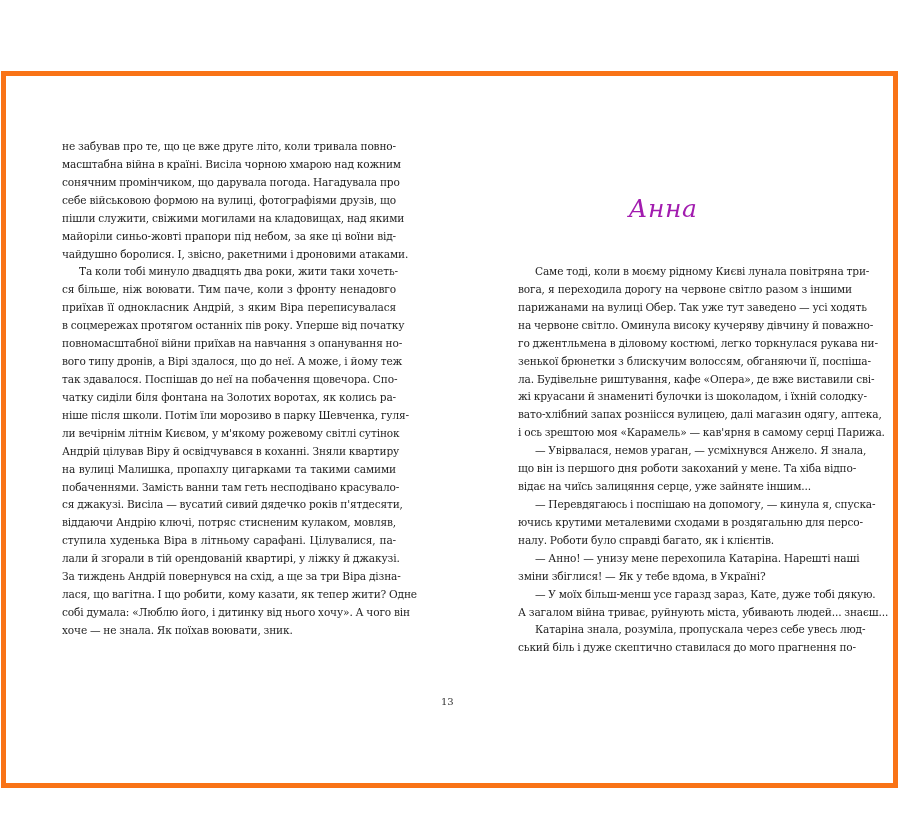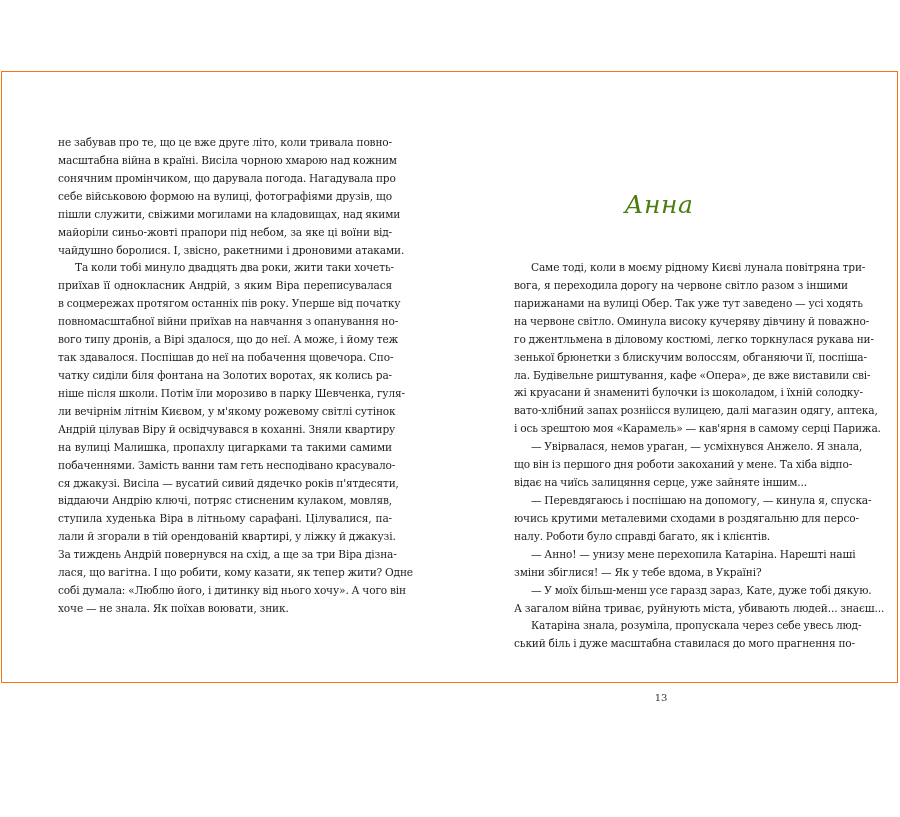--- a/index.html
+++ b/index.html
@@ -13,22 +13,22 @@
       position: relative;
       overflow: hidden;
       font-family: "DejaVu Serif", "Liberation Serif", serif;
       color: #1e1e1e;
     }
     .spread {
       position: absolute;
       left: 1px;
       top: 71px;
       width: 897px;
-      height: 612px;
-      border: 1px solid #f97316;
+      height: 717px;
+      border: 5px solid #f97316;
       background: #ffffff;
       box-sizing: border-box;
     }
     .page {
       position: absolute;
       top: 0;
       height: 100%;
     }
     .page-left { left: 0; width: 449px; }
     .page-right { left: 449px; width: 448px; }
@@ -61,48 +61,49 @@
     .chapter-title {
       position: absolute;
       left: 0;
       width: 100%;
       top: 118px;
       text-align: center;
       font-family: "DejaVu Serif", "Liberation Serif", serif;
       font-style: italic;
       font-size: 25px;
       letter-spacing: 0.5px;
-      color: #4d7c0f;
+      color: #a21caf;
       margin-left: -16px;
     }
     .page-number {
       position: absolute;
       left: 0;
       width: 100%;
       top: 620px;
-      text-align: center;
+      text-align: left;
       font-size: 10px;
       color: #333;
       margin-left: -14px;
     }
   </style>
 </head>
 <body>
 
 <div class="spread">
   <div class="page page-left">
     <div class="col" id="left-col">
         <span class="line">не забував про те, що це вже друге літо, коли тривала повно-</span>
         <span class="line">масштабна війна в країні. Висіла чорною хмарою над кожним</span>
         <span class="line">сонячним промінчиком, що дарувала погода. Нагадувала про</span>
         <span class="line">себе військовою формою на вулиці, фотографіями друзів, що</span>
         <span class="line">пішли служити, свіжими могилами на кладовищах, над якими</span>
         <span class="line">майоріли синьо-жовті прапори під небом, за яке ці воїни від-</span>
         <span class="line last">чайдушно боролися. І, звісно, ракетними і дроновими атаками.</span>
         <span class="line indent">Та коли тобі минуло двадцять два роки, жити таки хочеть-</span>
+        <span class="line">ся більше, ніж воювати. Тим паче, коли з фронту ненадовго</span>
         <span class="line">приїхав її однокласник Андрій, з яким Віра переписувалася</span>
         <span class="line">в соцмережах протягом останніх пів року. Уперше від початку</span>
         <span class="line">повномасштабної війни приїхав на навчання з опанування но-</span>
         <span class="line">вого типу дронів, а Вірі здалося, що до неї. А може, і йому теж</span>
         <span class="line">так здавалося. Поспішав до неї на побачення щовечора. Спо-</span>
         <span class="line">чатку сиділи біля фонтана на Золотих воротах, як колись ра-</span>
         <span class="line">ніше після школи. Потім їли морозиво в парку Шевченка, гуля-</span>
         <span class="line">ли вечірнім літнім Києвом, у м'якому рожевому світлі сутінок</span>
         <span class="line">Андрій цілував Віру й освідчувався в коханні. Зняли квартиру</span>
         <span class="line">на вулиці Малишка, пропахлу цигарками та такими самими</span>
@@ -134,17 +135,17 @@
         <span class="line">що він із першого дня роботи закоханий у мене. Та хіба відпо-</span>
         <span class="line last">відає на чиїсь залицяння серце, уже зайняте іншим...</span>
         <span class="line indent">— Перевдягаюсь і поспішаю на допомогу, — кинула я, спуска-</span>
         <span class="line">ючись крутими металевими сходами в роздягальню для персо-</span>
         <span class="line last">налу. Роботи було справді багато, як і клієнтів.</span>
         <span class="line indent">— Анно! — унизу мене перехопила Катаріна. Нарешті наші</span>
         <span class="line last">зміни збіглися! — Як у тебе вдома, в Україні?</span>
         <span class="line indent">— У моїх більш-менш усе гаразд зараз, Кате, дуже тобі дякую.</span>
         <span class="line last">А загалом війна триває, руйнують міста, убивають людей... знаєш...</span>
         <span class="line indent">Катаріна знала, розуміла, пропускала через себе увесь люд-</span>
-        <span class="line">ський біль і дуже масштабна ставилася до мого прагнення по-</span>
+        <span class="line">ський біль і дуже скептично ставилася до мого прагнення по-</span>
       </div>
     <div class="page-number">13</div>
   </div>
 </div>
 
 </body></html>

